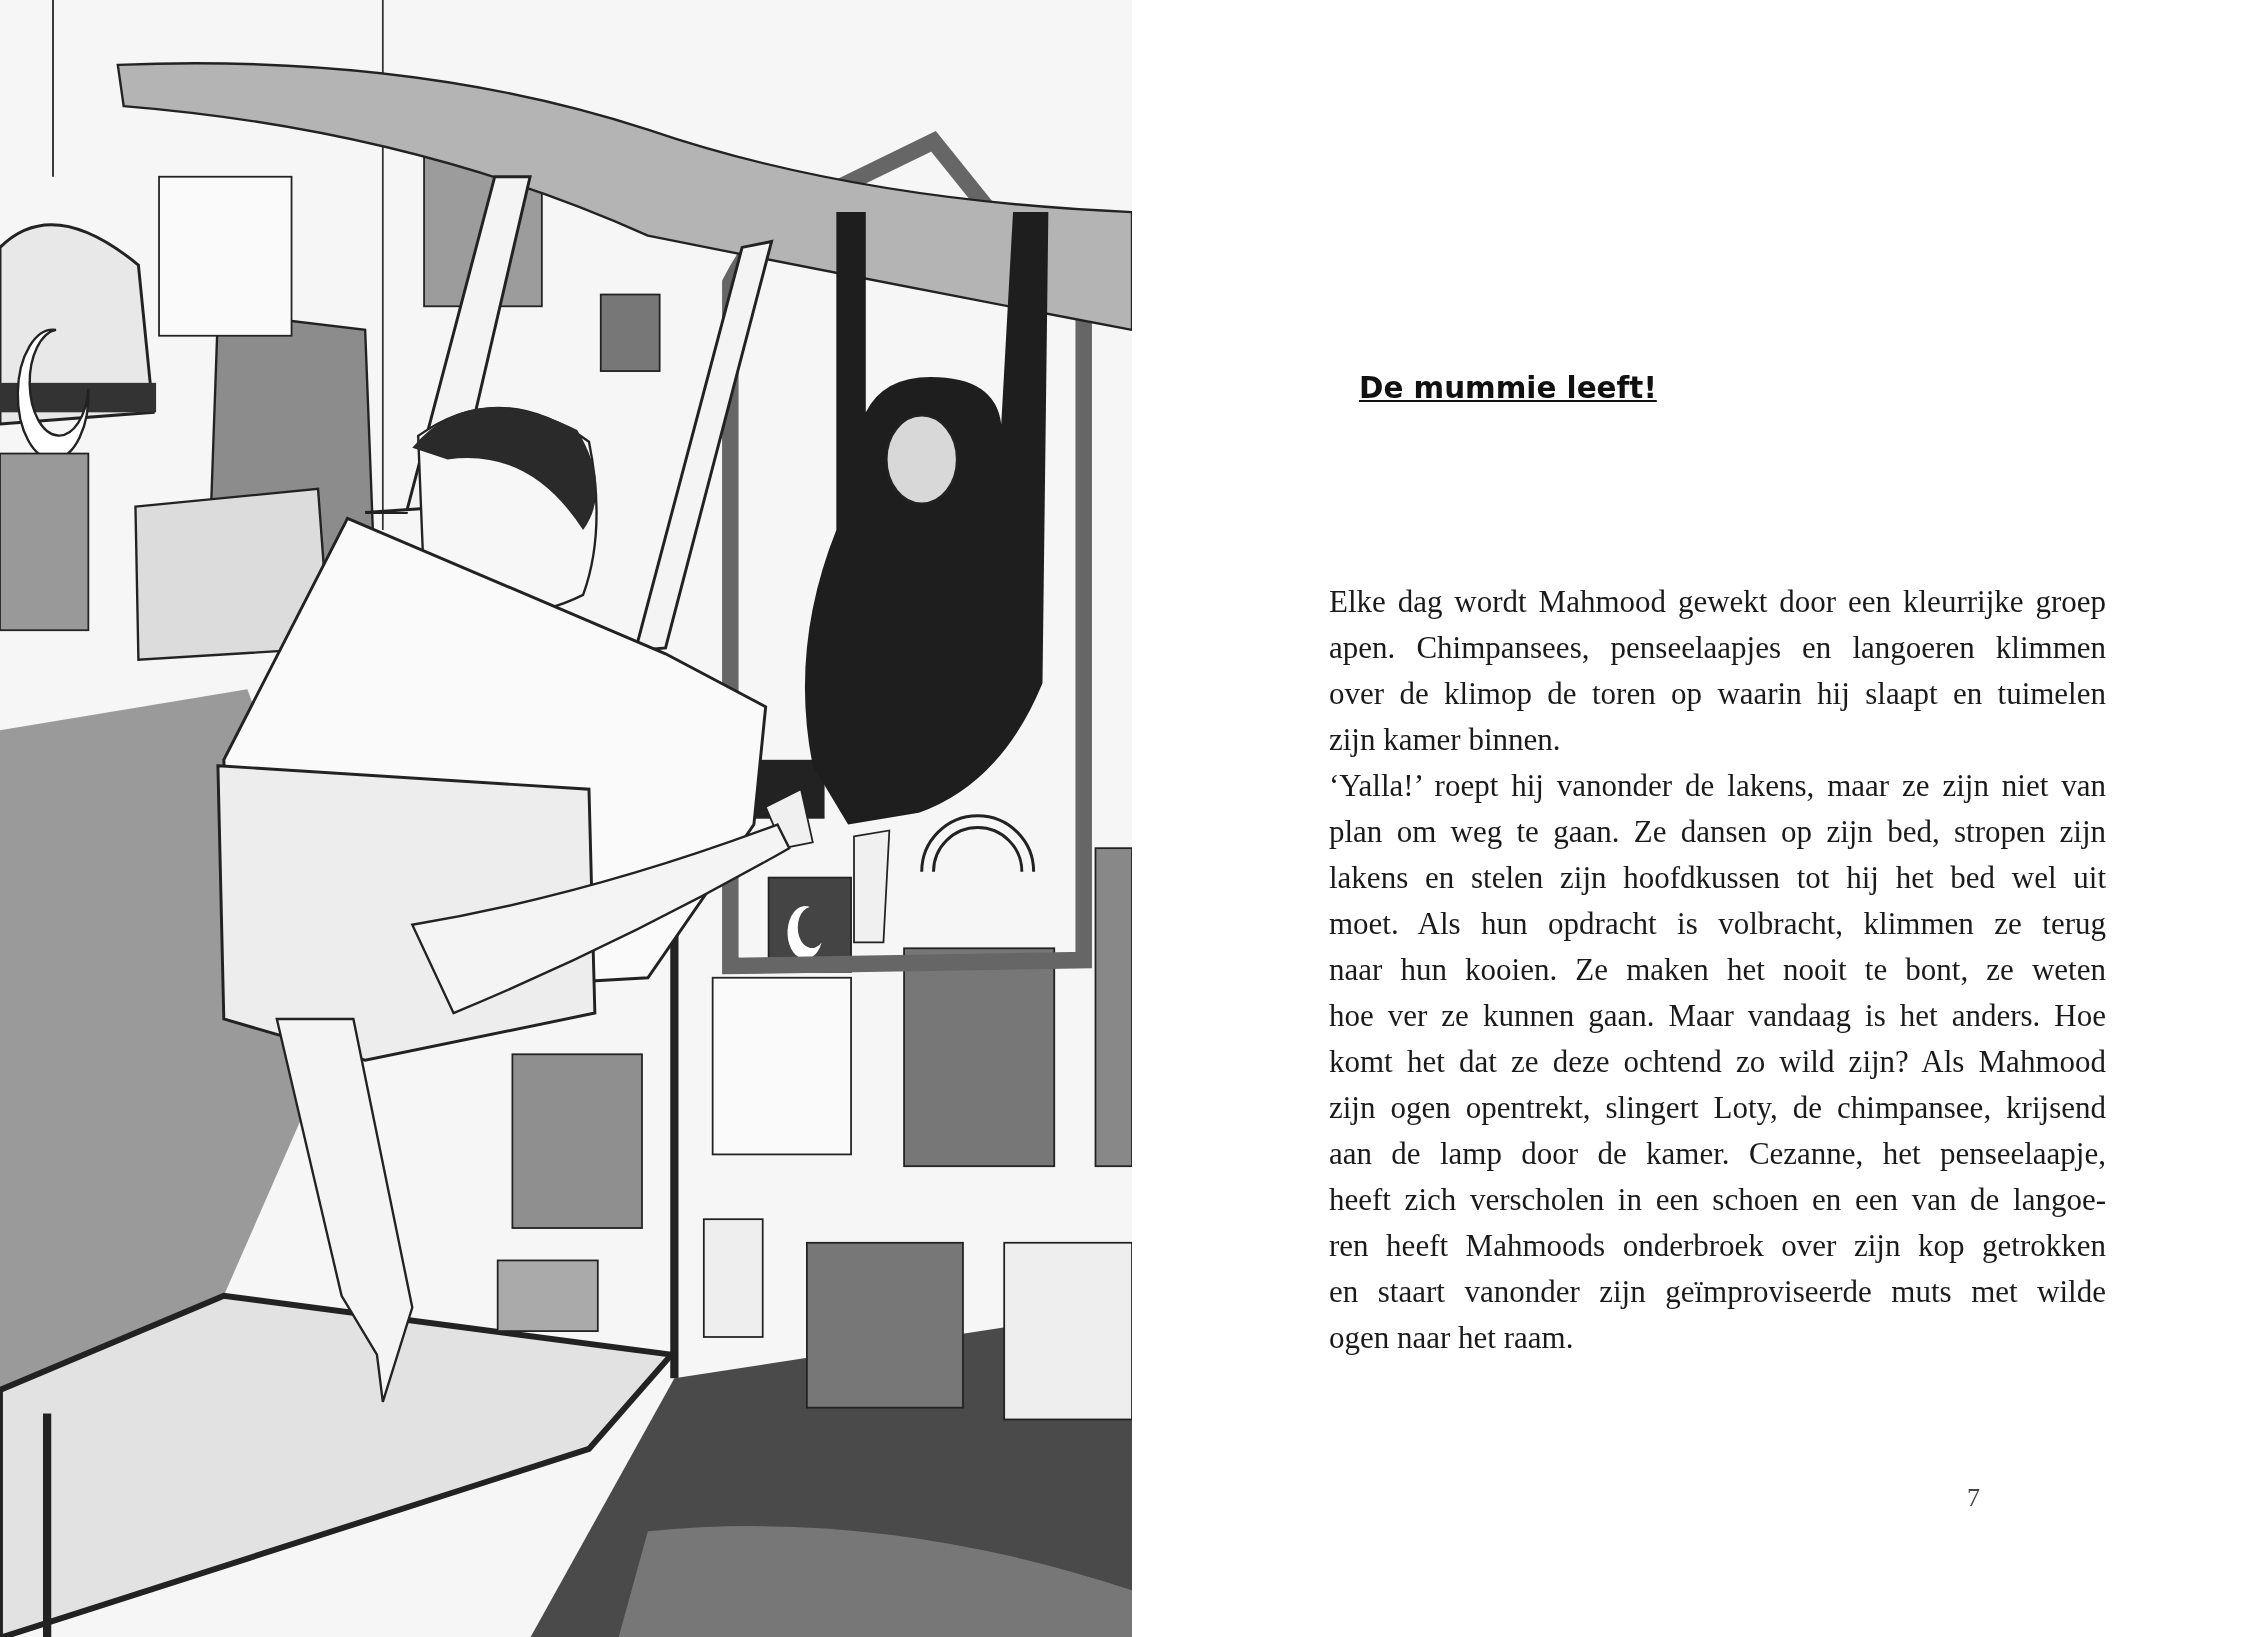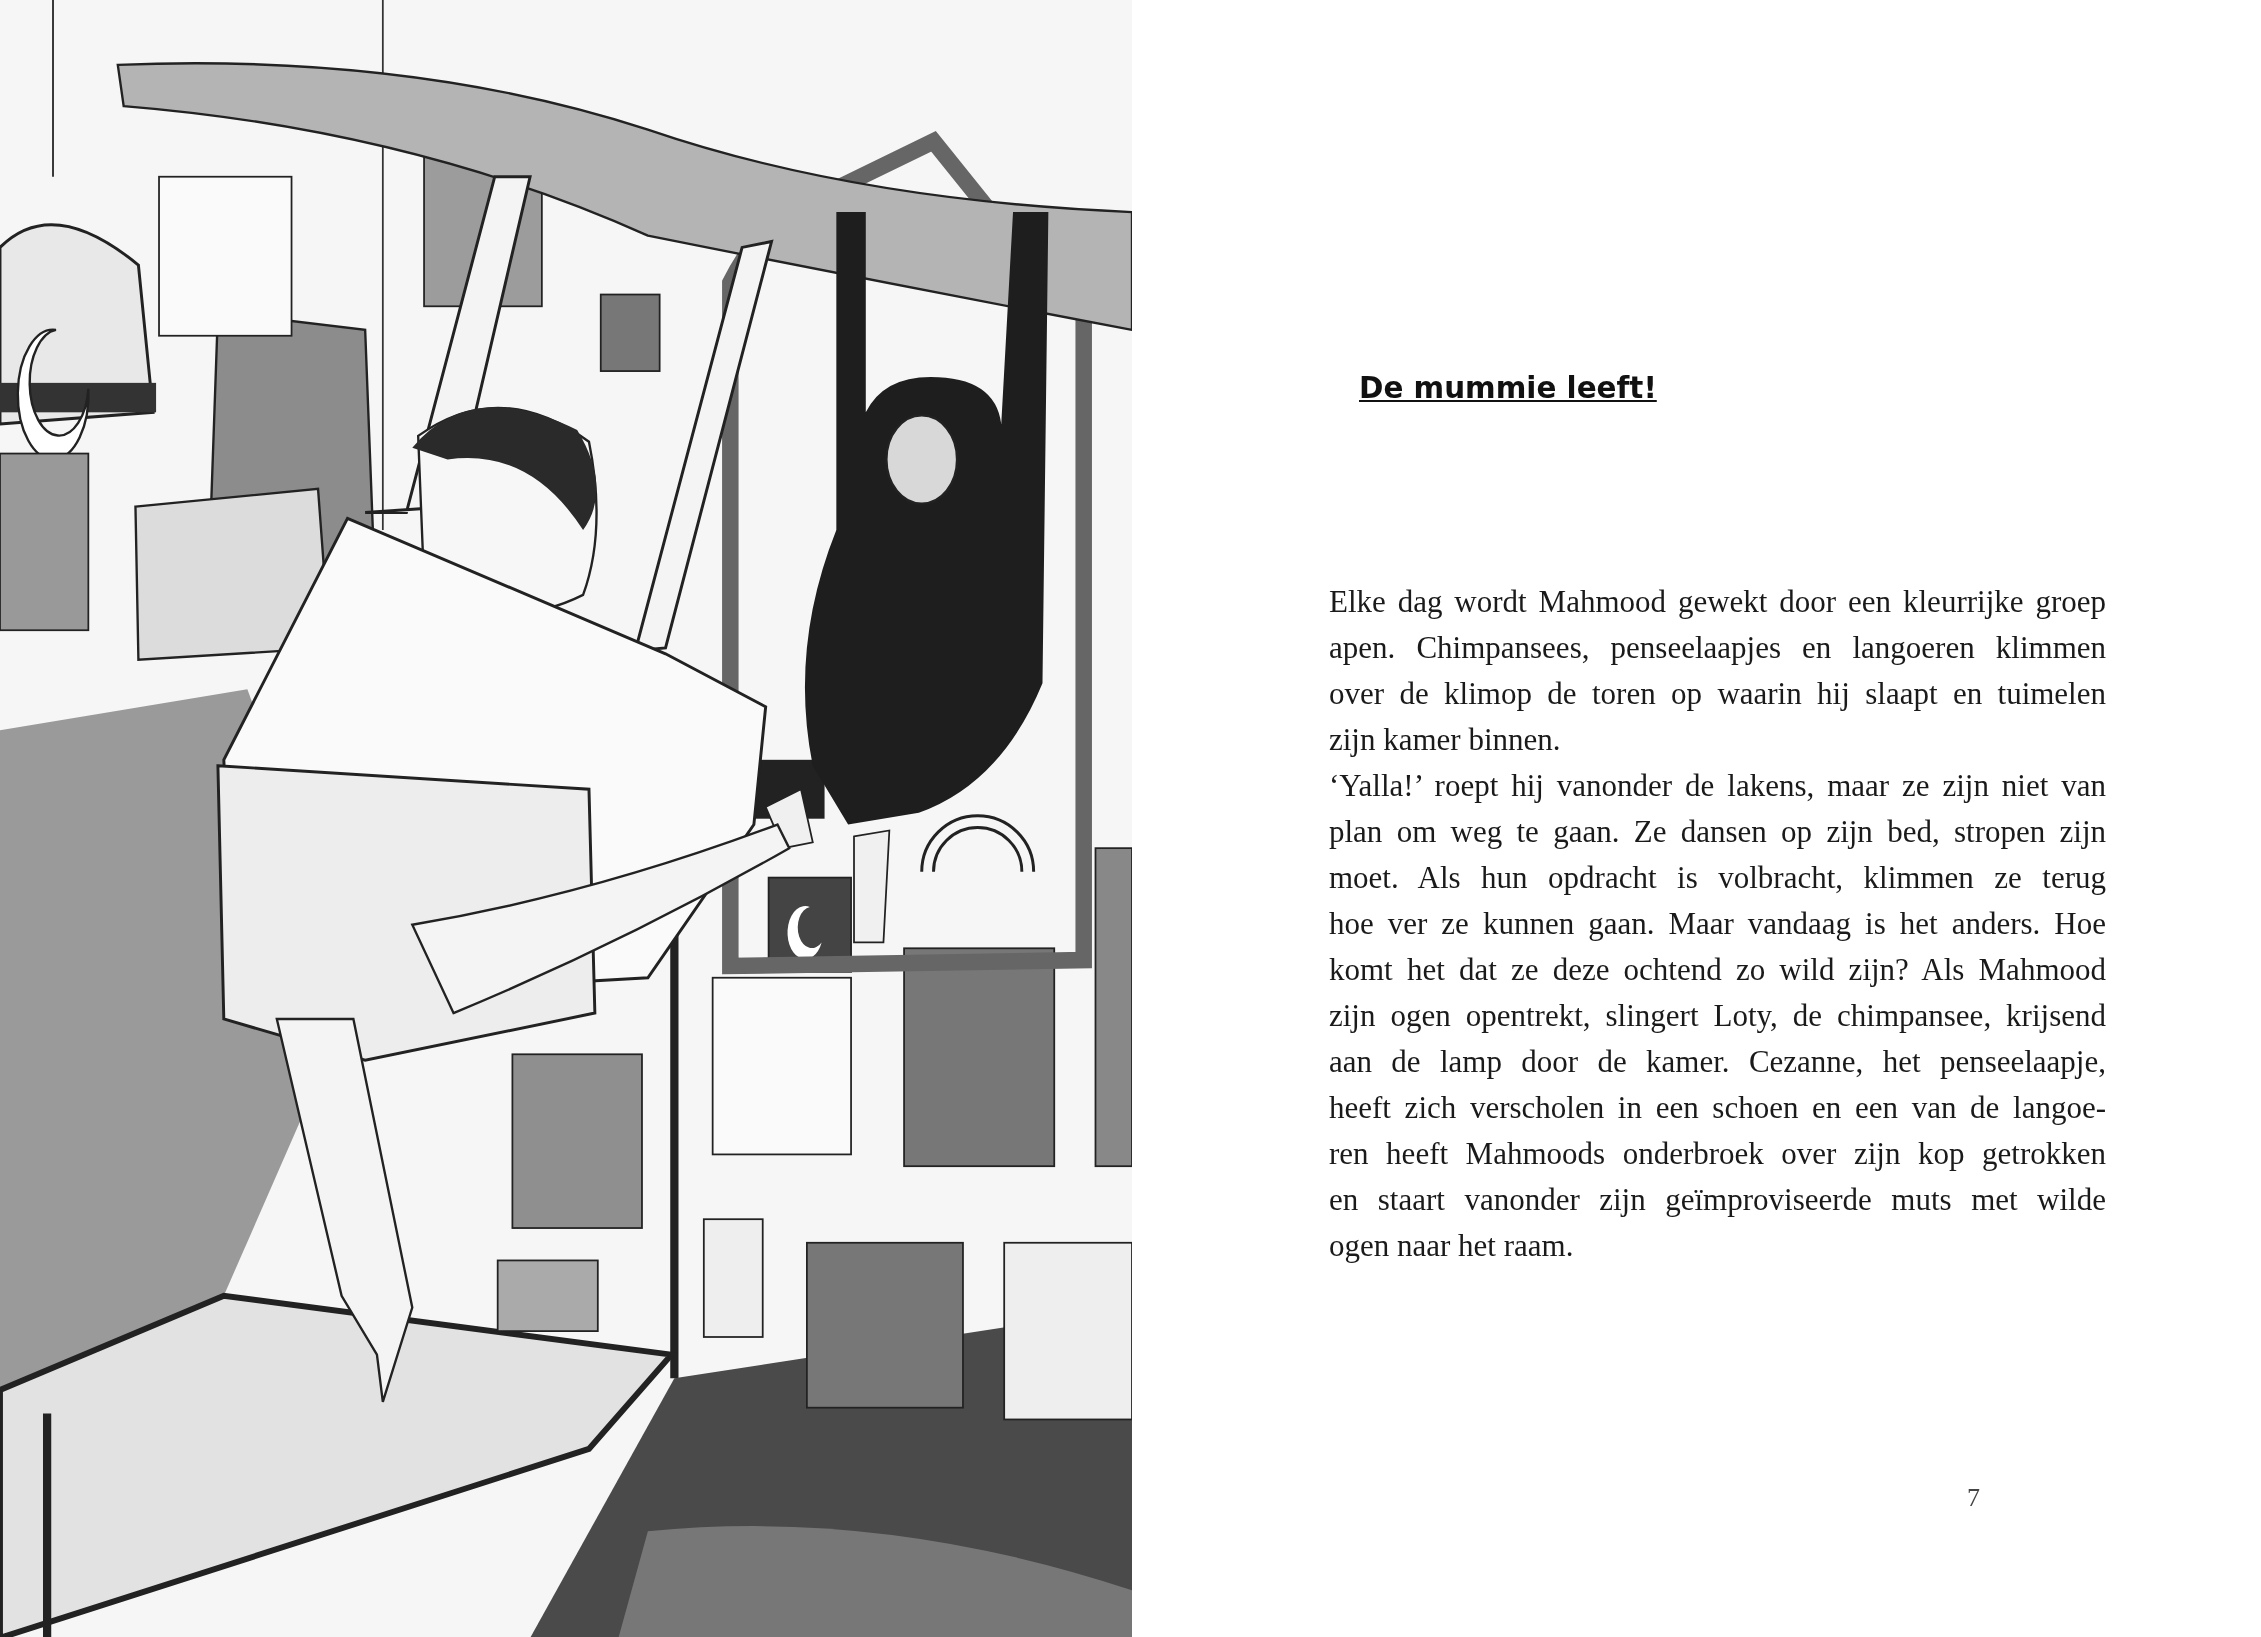--- a/index.html
+++ b/index.html
@@ -95,21 +95,23 @@
   <div class="text-page">
     <h1 class="chapter-title">De mummie leeft!</h1>
 
     <div class="body-text">
       <span class="line">Elke dag wordt Mahmood gewekt door een kleurrijke groep</span>
       <span class="line">apen. Chimpansees, penseelaapjes en langoeren klimmen</span>
       <span class="line">over de klimop de toren op waarin hij slaapt en tuimelen</span>
       <span class="line last">zijn kamer binnen.</span>
       <span class="line">‘Yalla!’ roept hij vanonder de lakens, maar ze zijn niet van</span>
       <span class="line">plan om weg te gaan. Ze dansen op zijn bed, stropen zijn</span>
+      <span class="line">lakens en stelen zijn hoofdkussen tot hij het bed wel uit</span>
       <span class="line">moet. Als hun opdracht is volbracht, klimmen ze terug</span>
+      <span class="line">naar hun kooien. Ze maken het nooit te bont, ze weten</span>
       <span class="line">hoe ver ze kunnen gaan. Maar vandaag is het anders. Hoe</span>
       <span class="line">komt het dat ze deze ochtend zo wild zijn? Als Mahmood</span>
       <span class="line">zijn ogen opentrekt, slingert Loty, de chimpansee, krijsend</span>
       <span class="line">aan de lamp door de kamer. Cezanne, het penseelaapje,</span>
       <span class="line">heeft zich verscholen in een schoen en een van de langoe-</span>
       <span class="line">ren heeft Mahmoods onderbroek over zijn kop getrokken</span>
       <span class="line">en staart vanonder zijn geïmproviseerde muts met wilde</span>
       <span class="line last">ogen naar het raam.</span>
     </div>
 

